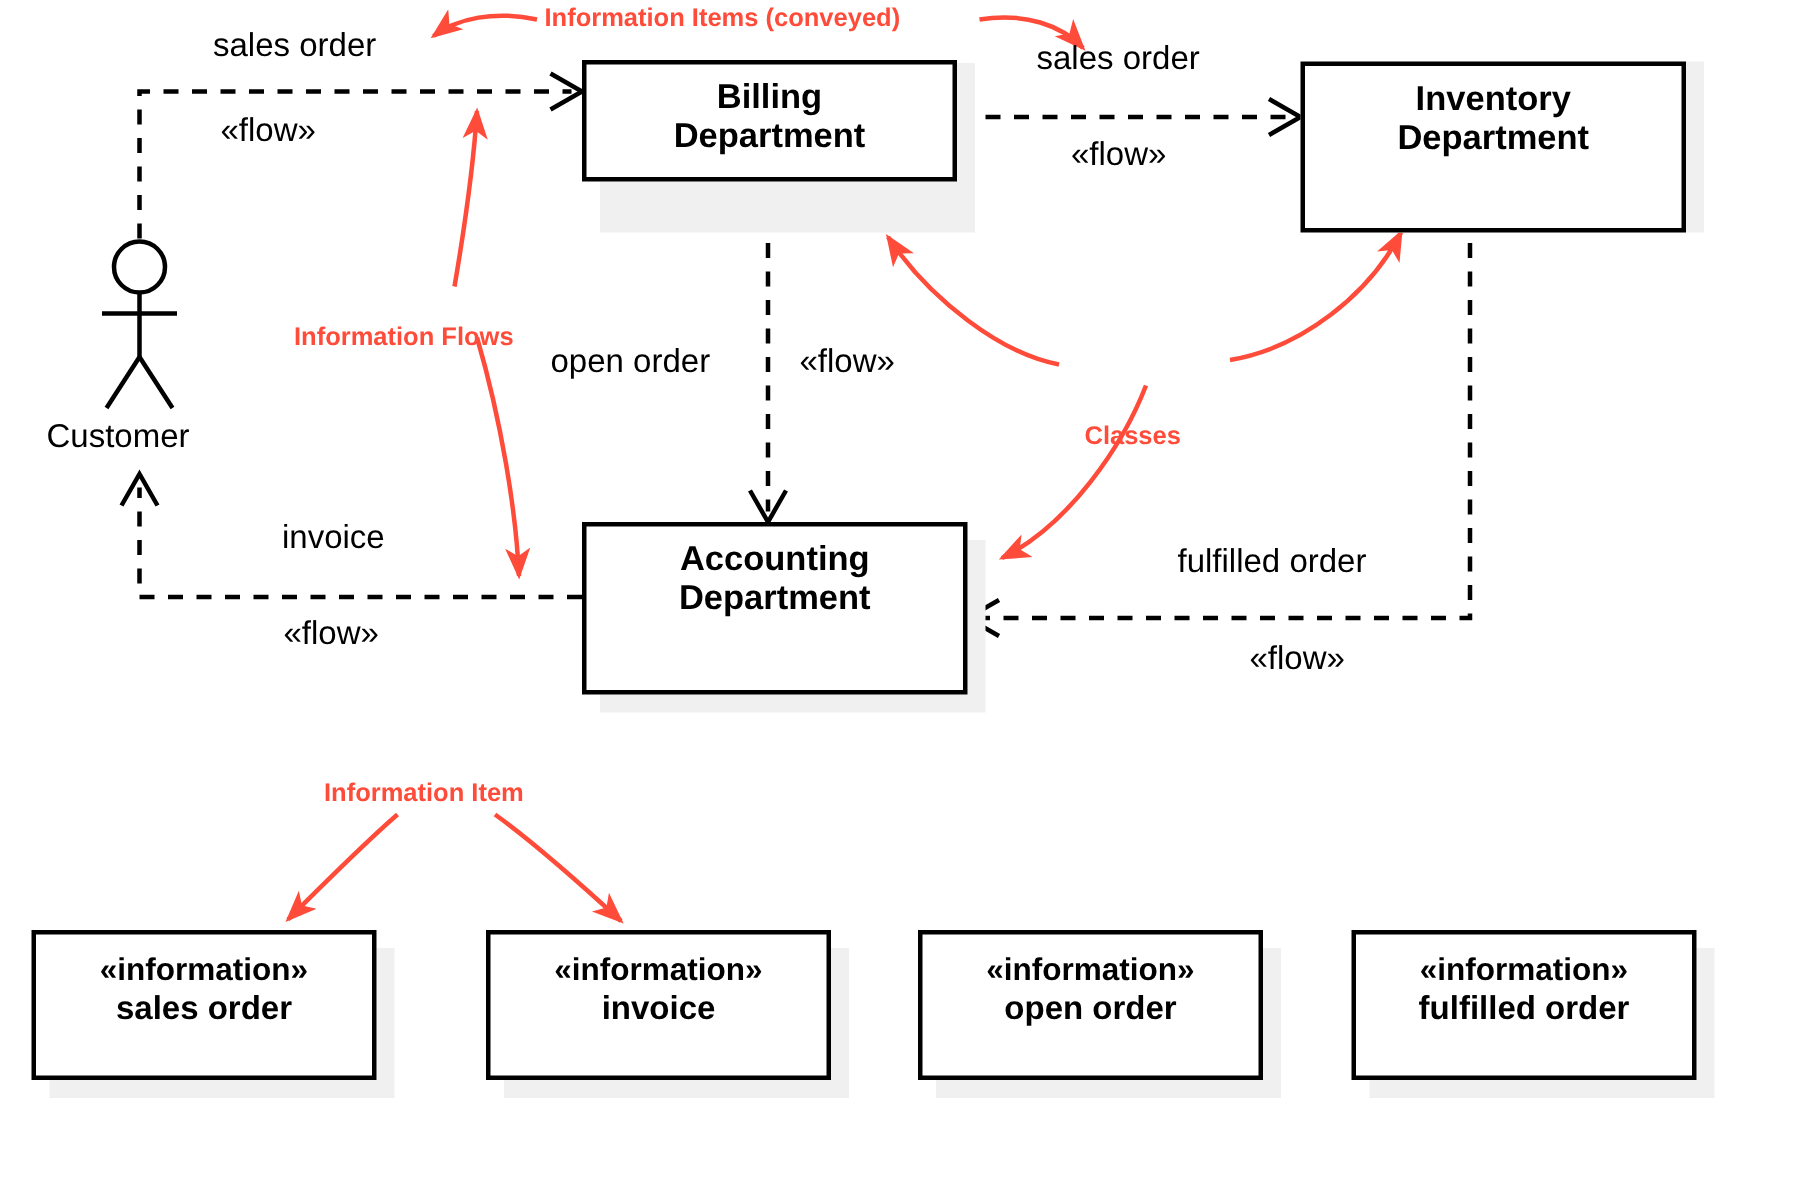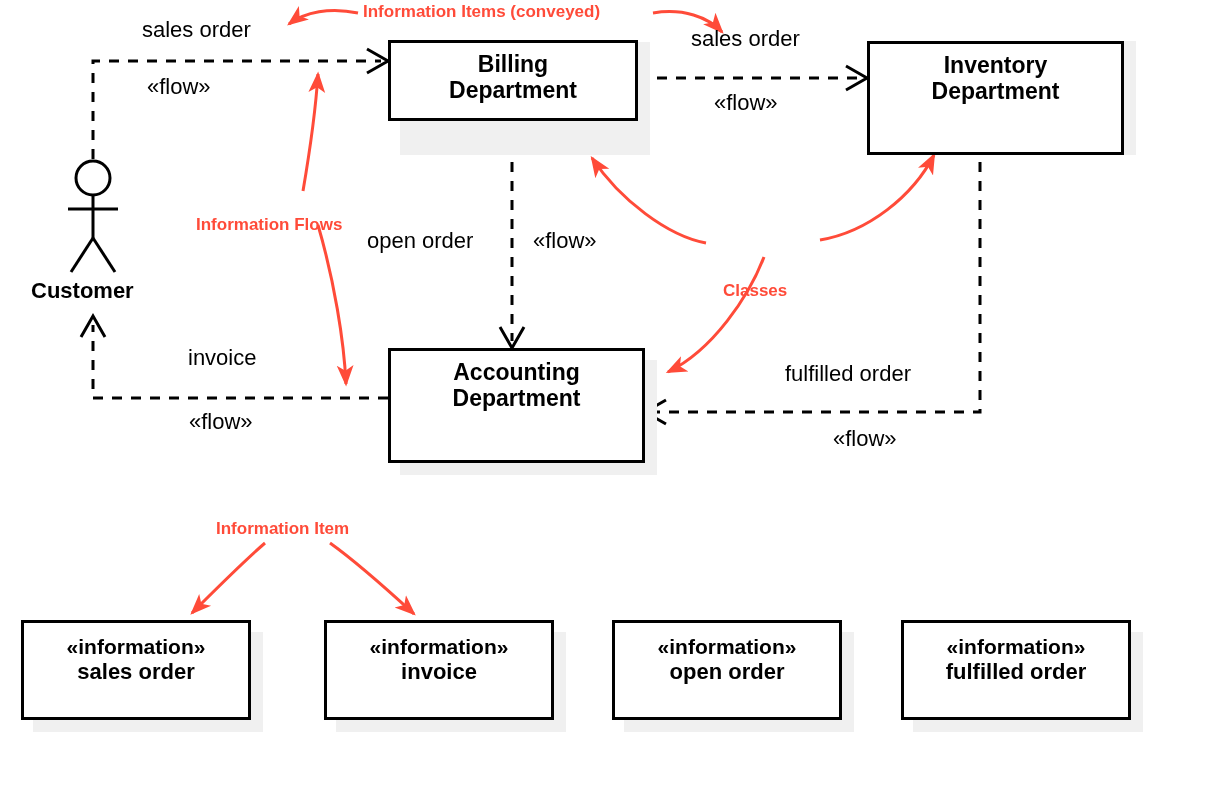--- a/index.html
+++ b/index.html
@@ -67,21 +67,21 @@
     font-size: 22px;
     color: #000000;
     white-space: nowrap;
     z-index: 4;
   }
   .lbl.flow {
     font-size: 22px;
   }
   .lbl.actor-name {
     font-size: 22px;
-    font-weight: bold;
+    font-weight: normal;
   }
   
   .anno {
     position: absolute;
     font-size: 17px;
     font-weight: bold;
     color: #ff4b39;
     white-space: nowrap;
     z-index: 6;
   }

